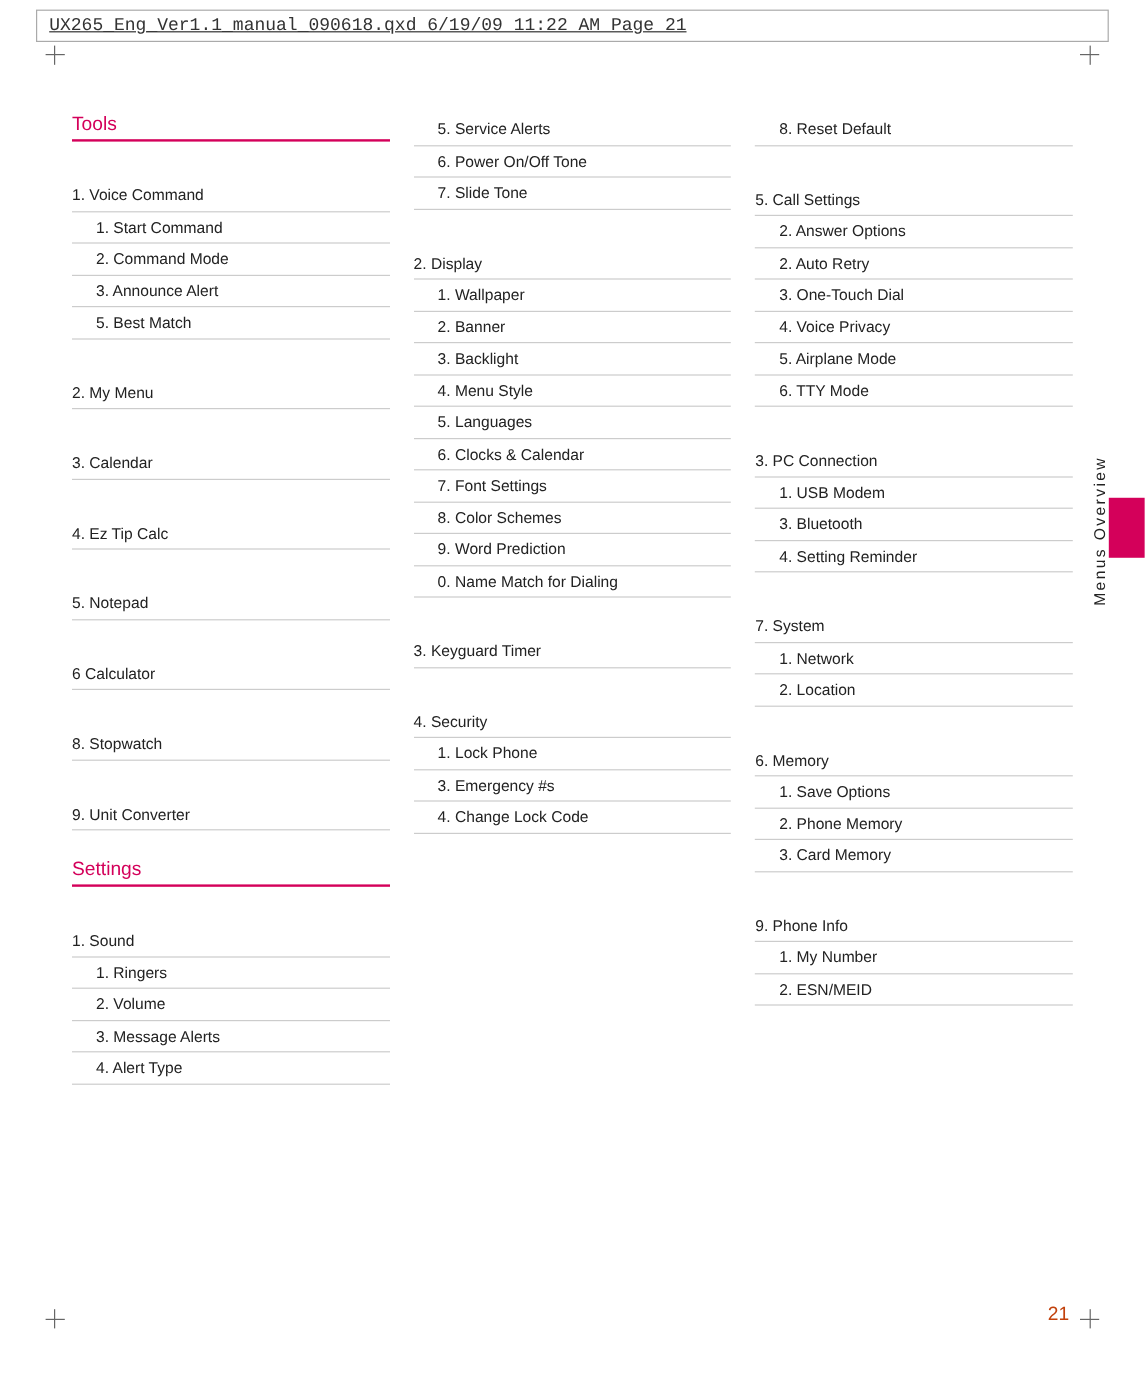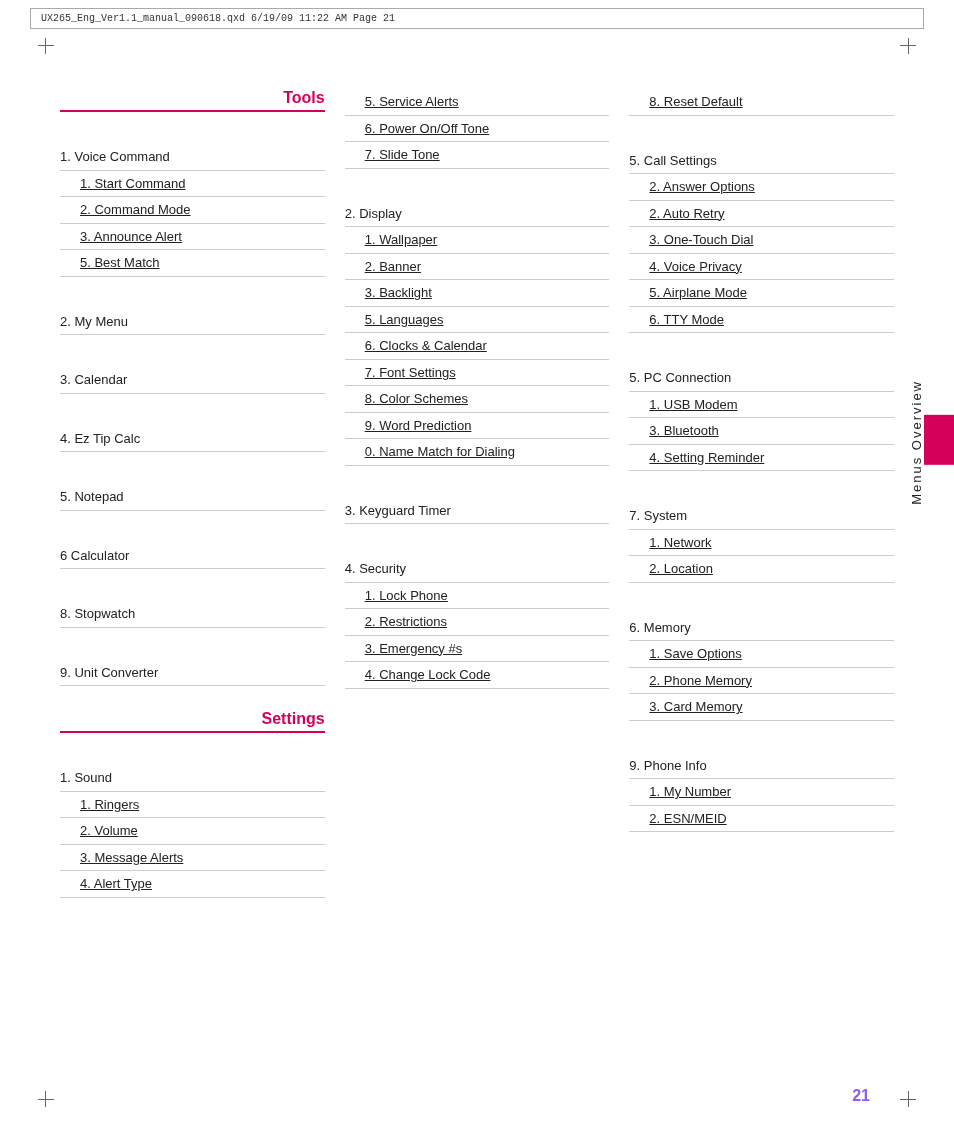--- a/index.html
+++ b/index.html
@@ -11,23 +11,24 @@
       width: 954px;
       min-height: 1145px;
       position: relative;
     }
 
     
     .header-bar {
       border: 1px solid #aaa;
       margin: 8px 30px 0 30px;
       padding: 4px 10px;
-      font-size: 10px;
+      font-size: 15px;
       font-family: 'Courier New', monospace;
       color: #333;
+      text-decoration: underline;
     }
 
     
     .content-area {
       display: flex;
       margin: 60px 60px 20px 60px;
       gap: 0;
     }
 
     
@@ -37,58 +38,56 @@
     }
 
     .col:last-child {
       padding-right: 0;
     }
 
     
     .section-title {
       color: #d4005a;
       font-size: 16px;
-      font-weight: bold;
+      font-weight: normal;
       border-bottom: 2px solid #d4005a;
       padding-bottom: 3px;
       margin-bottom: 4px;
-      text-align: right;
     }
 
     
     .menu-item {
       border-bottom: 1px solid #ccc;
       padding: 3px 0;
       line-height: 1.5;
     }
 
     .menu-item.top-level {
       font-size: 13px;
       margin-top: 32px;
     }
 
     .menu-item.sub-level {
       padding-left: 20px;
       font-size: 13px;
-      text-decoration: underline;
     }
 
     
     .section-gap {
       height: 24px;
     }
 
     
     .page-number {
       position: absolute;
       bottom: 40px;
-      right: 84px;
+      right: 63px;
       font-size: 16px;
-      font-weight: bold;
-      color: #8b5cf6;
+      font-weight: normal;
+      color: #c2410c;
     }
 
     
     .side-label {
       position: absolute;
       right: 0;
       top: 380px;
       writing-mode: vertical-rl;
       transform: rotate(180deg);
       font-size: 13px;
@@ -185,44 +184,44 @@
   </div>
 
   <div class="col">
     <div class="menu-item sub-level">5. Service Alerts</div>
     <div class="menu-item sub-level">6. Power On/Off Tone</div>
     <div class="menu-item sub-level">7.  Slide Tone</div>
     <div class="menu-item top-level">2. Display</div>
     <div class="menu-item sub-level">1. Wallpaper</div>
     <div class="menu-item sub-level">2. Banner</div>
     <div class="menu-item sub-level">3. Backlight</div>
+    <div class="menu-item sub-level">4. Menu Style</div>
     <div class="menu-item sub-level">5. Languages</div>
     <div class="menu-item sub-level">6. Clocks &amp; Calendar</div>
     <div class="menu-item sub-level">7.  Font Settings</div>
     <div class="menu-item sub-level">8. Color Schemes</div>
     <div class="menu-item sub-level">9. Word Prediction</div>
     <div class="menu-item sub-level">0. Name Match for Dialing</div>
     <div class="menu-item top-level">3. Keyguard Timer</div>
     <div class="menu-item top-level">4. Security</div>
     <div class="menu-item sub-level">1. Lock Phone</div>
-    <div class="menu-item sub-level">2. Restrictions</div>
     <div class="menu-item sub-level">3. Emergency #s</div>
     <div class="menu-item sub-level">4. Change Lock Code</div>
   </div>
 
   <div class="col">
     <div class="menu-item sub-level">8. Reset Default</div>
     <div class="menu-item top-level">5. Call Settings</div>
     <div class="menu-item sub-level">2. Answer Options</div>
     <div class="menu-item sub-level">2. Auto Retry</div>
     <div class="menu-item sub-level">3. One-Touch Dial</div>
     <div class="menu-item sub-level">4. Voice Privacy</div>
     <div class="menu-item sub-level">5. Airplane Mode</div>
     <div class="menu-item sub-level">6. TTY Mode</div>
-    <div class="menu-item top-level">5. PC Connection</div>
+    <div class="menu-item top-level">3. PC Connection</div>
     <div class="menu-item sub-level">1. USB Modem</div>
     <div class="menu-item sub-level">3. Bluetooth</div>
     <div class="menu-item sub-level">4. Setting Reminder</div>
     <div class="menu-item top-level">7.  System</div>
     <div class="menu-item sub-level">1. Network</div>
     <div class="menu-item sub-level">2. Location</div>
     <div class="menu-item top-level">6. Memory</div>
     <div class="menu-item sub-level">1. Save Options</div>
     <div class="menu-item sub-level">2. Phone Memory</div>
     <div class="menu-item sub-level">3. Card Memory</div>

